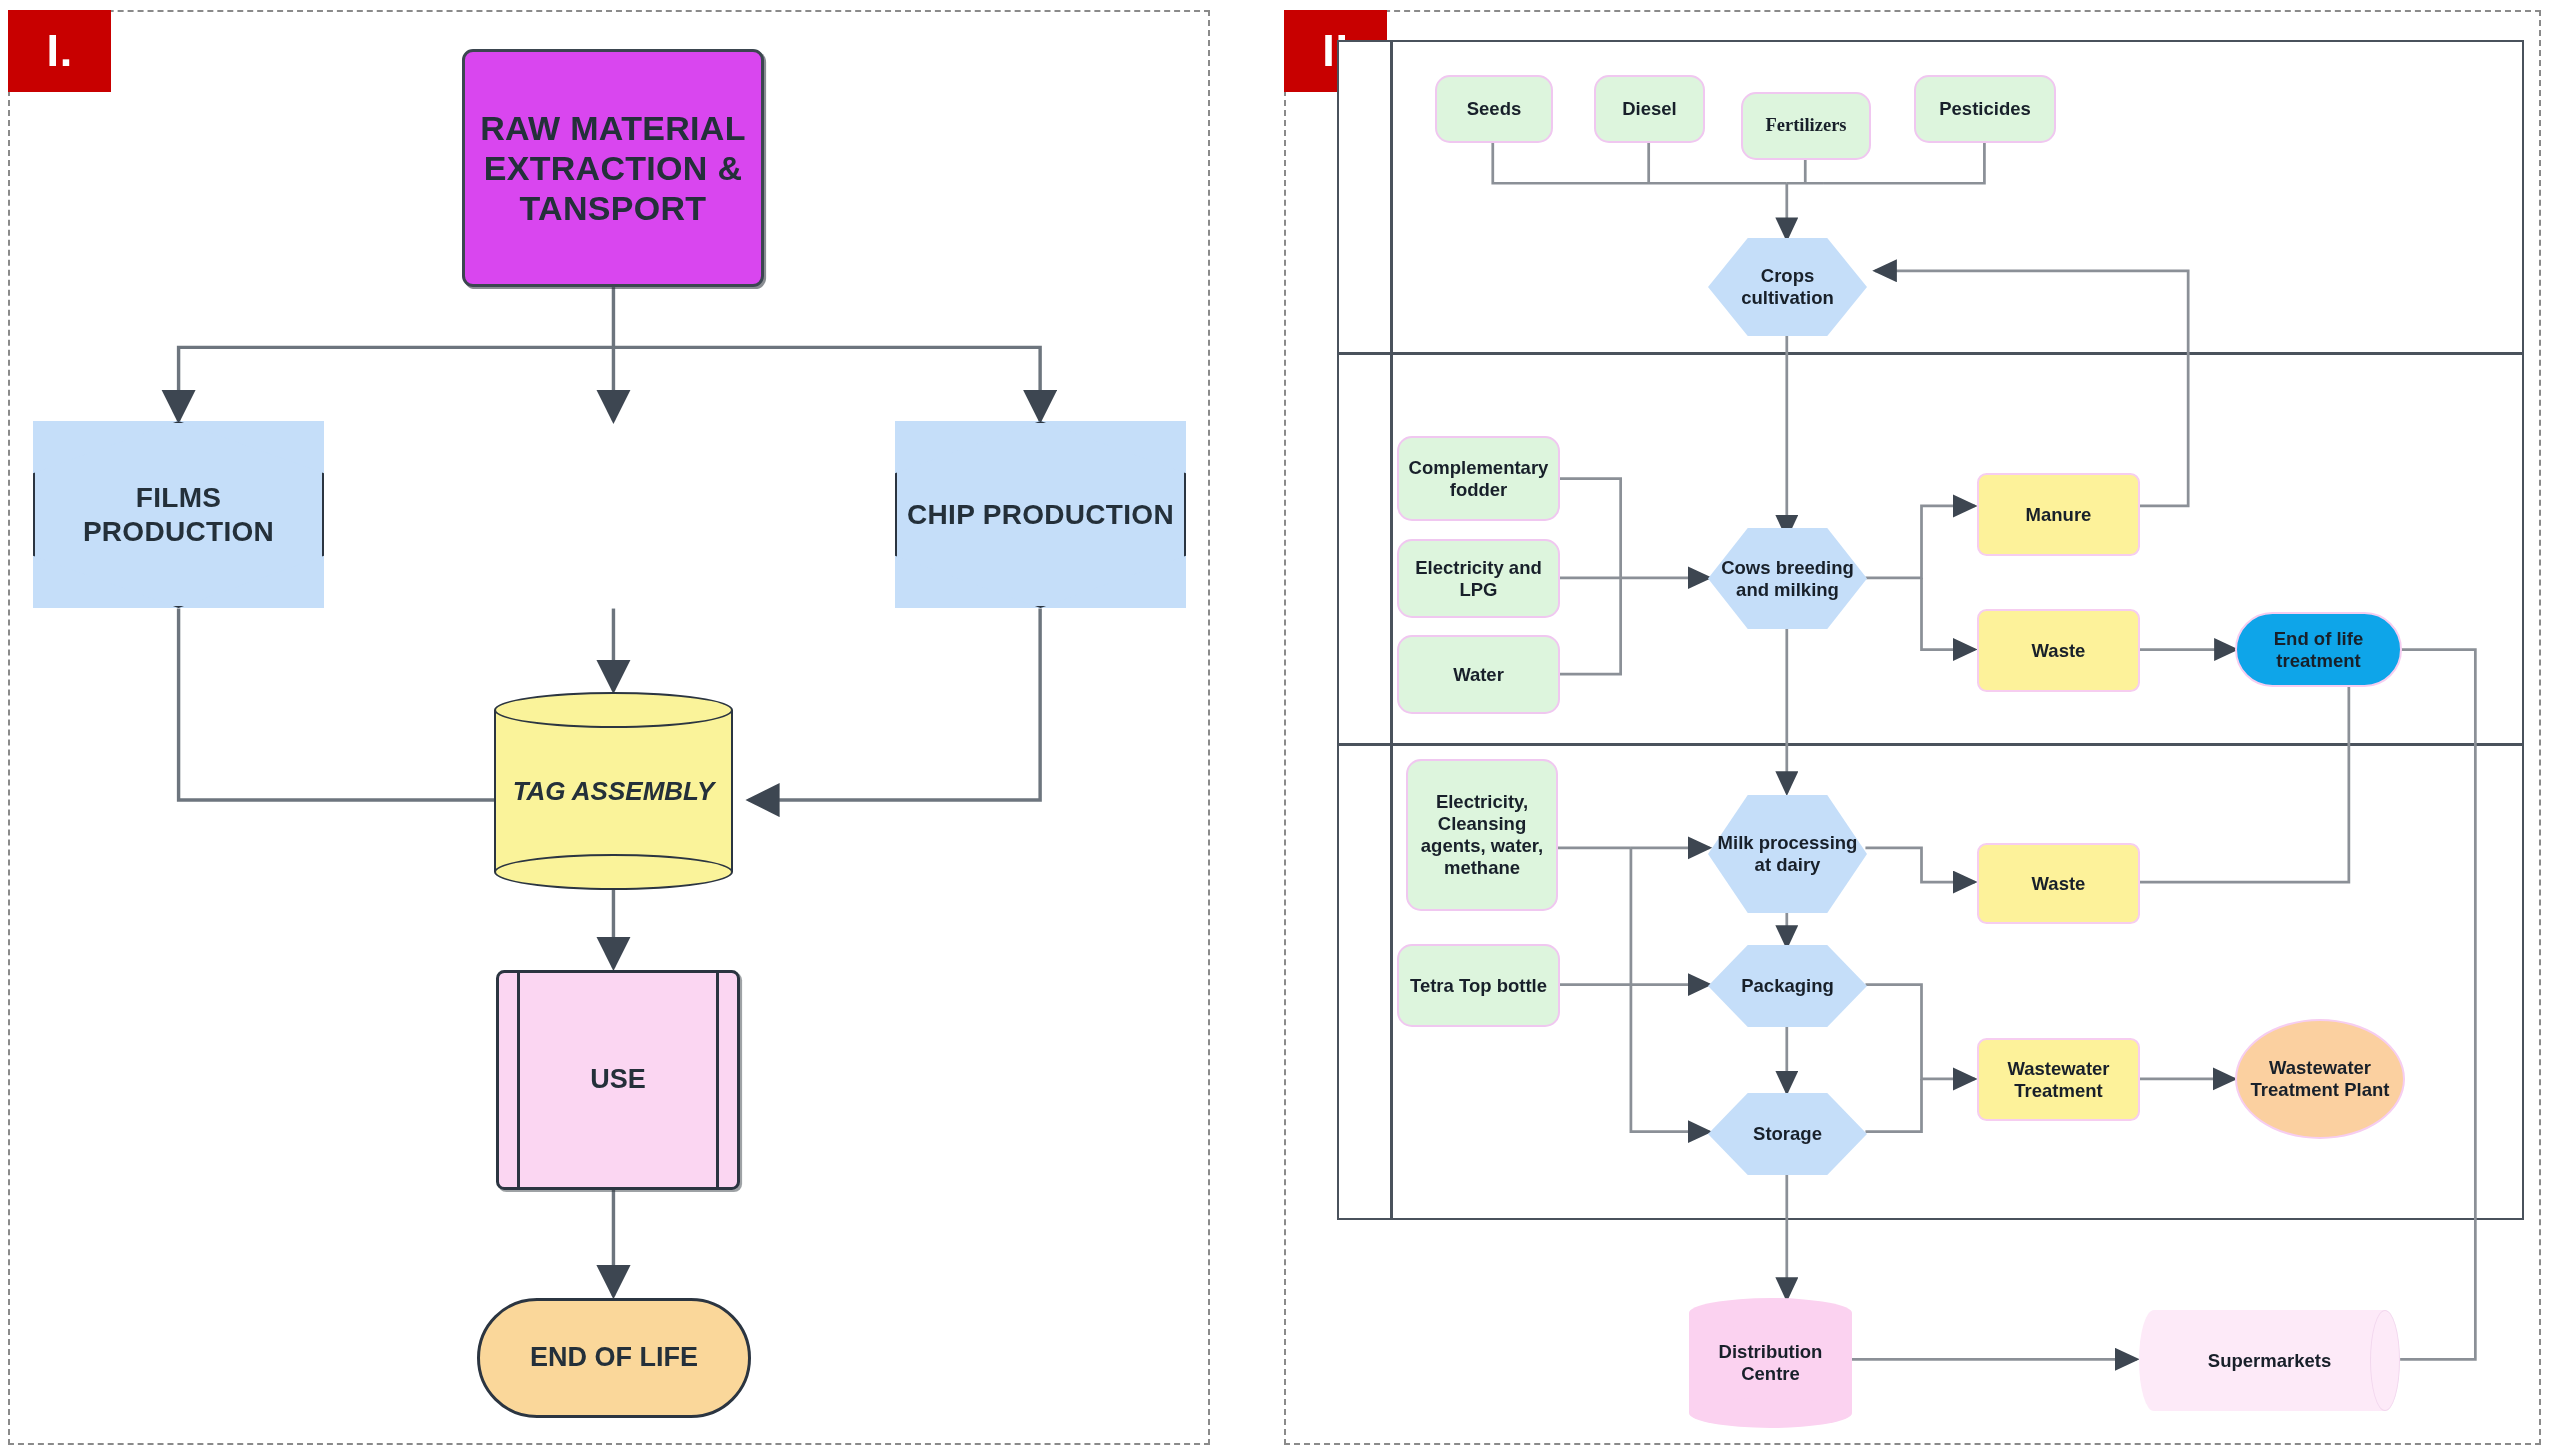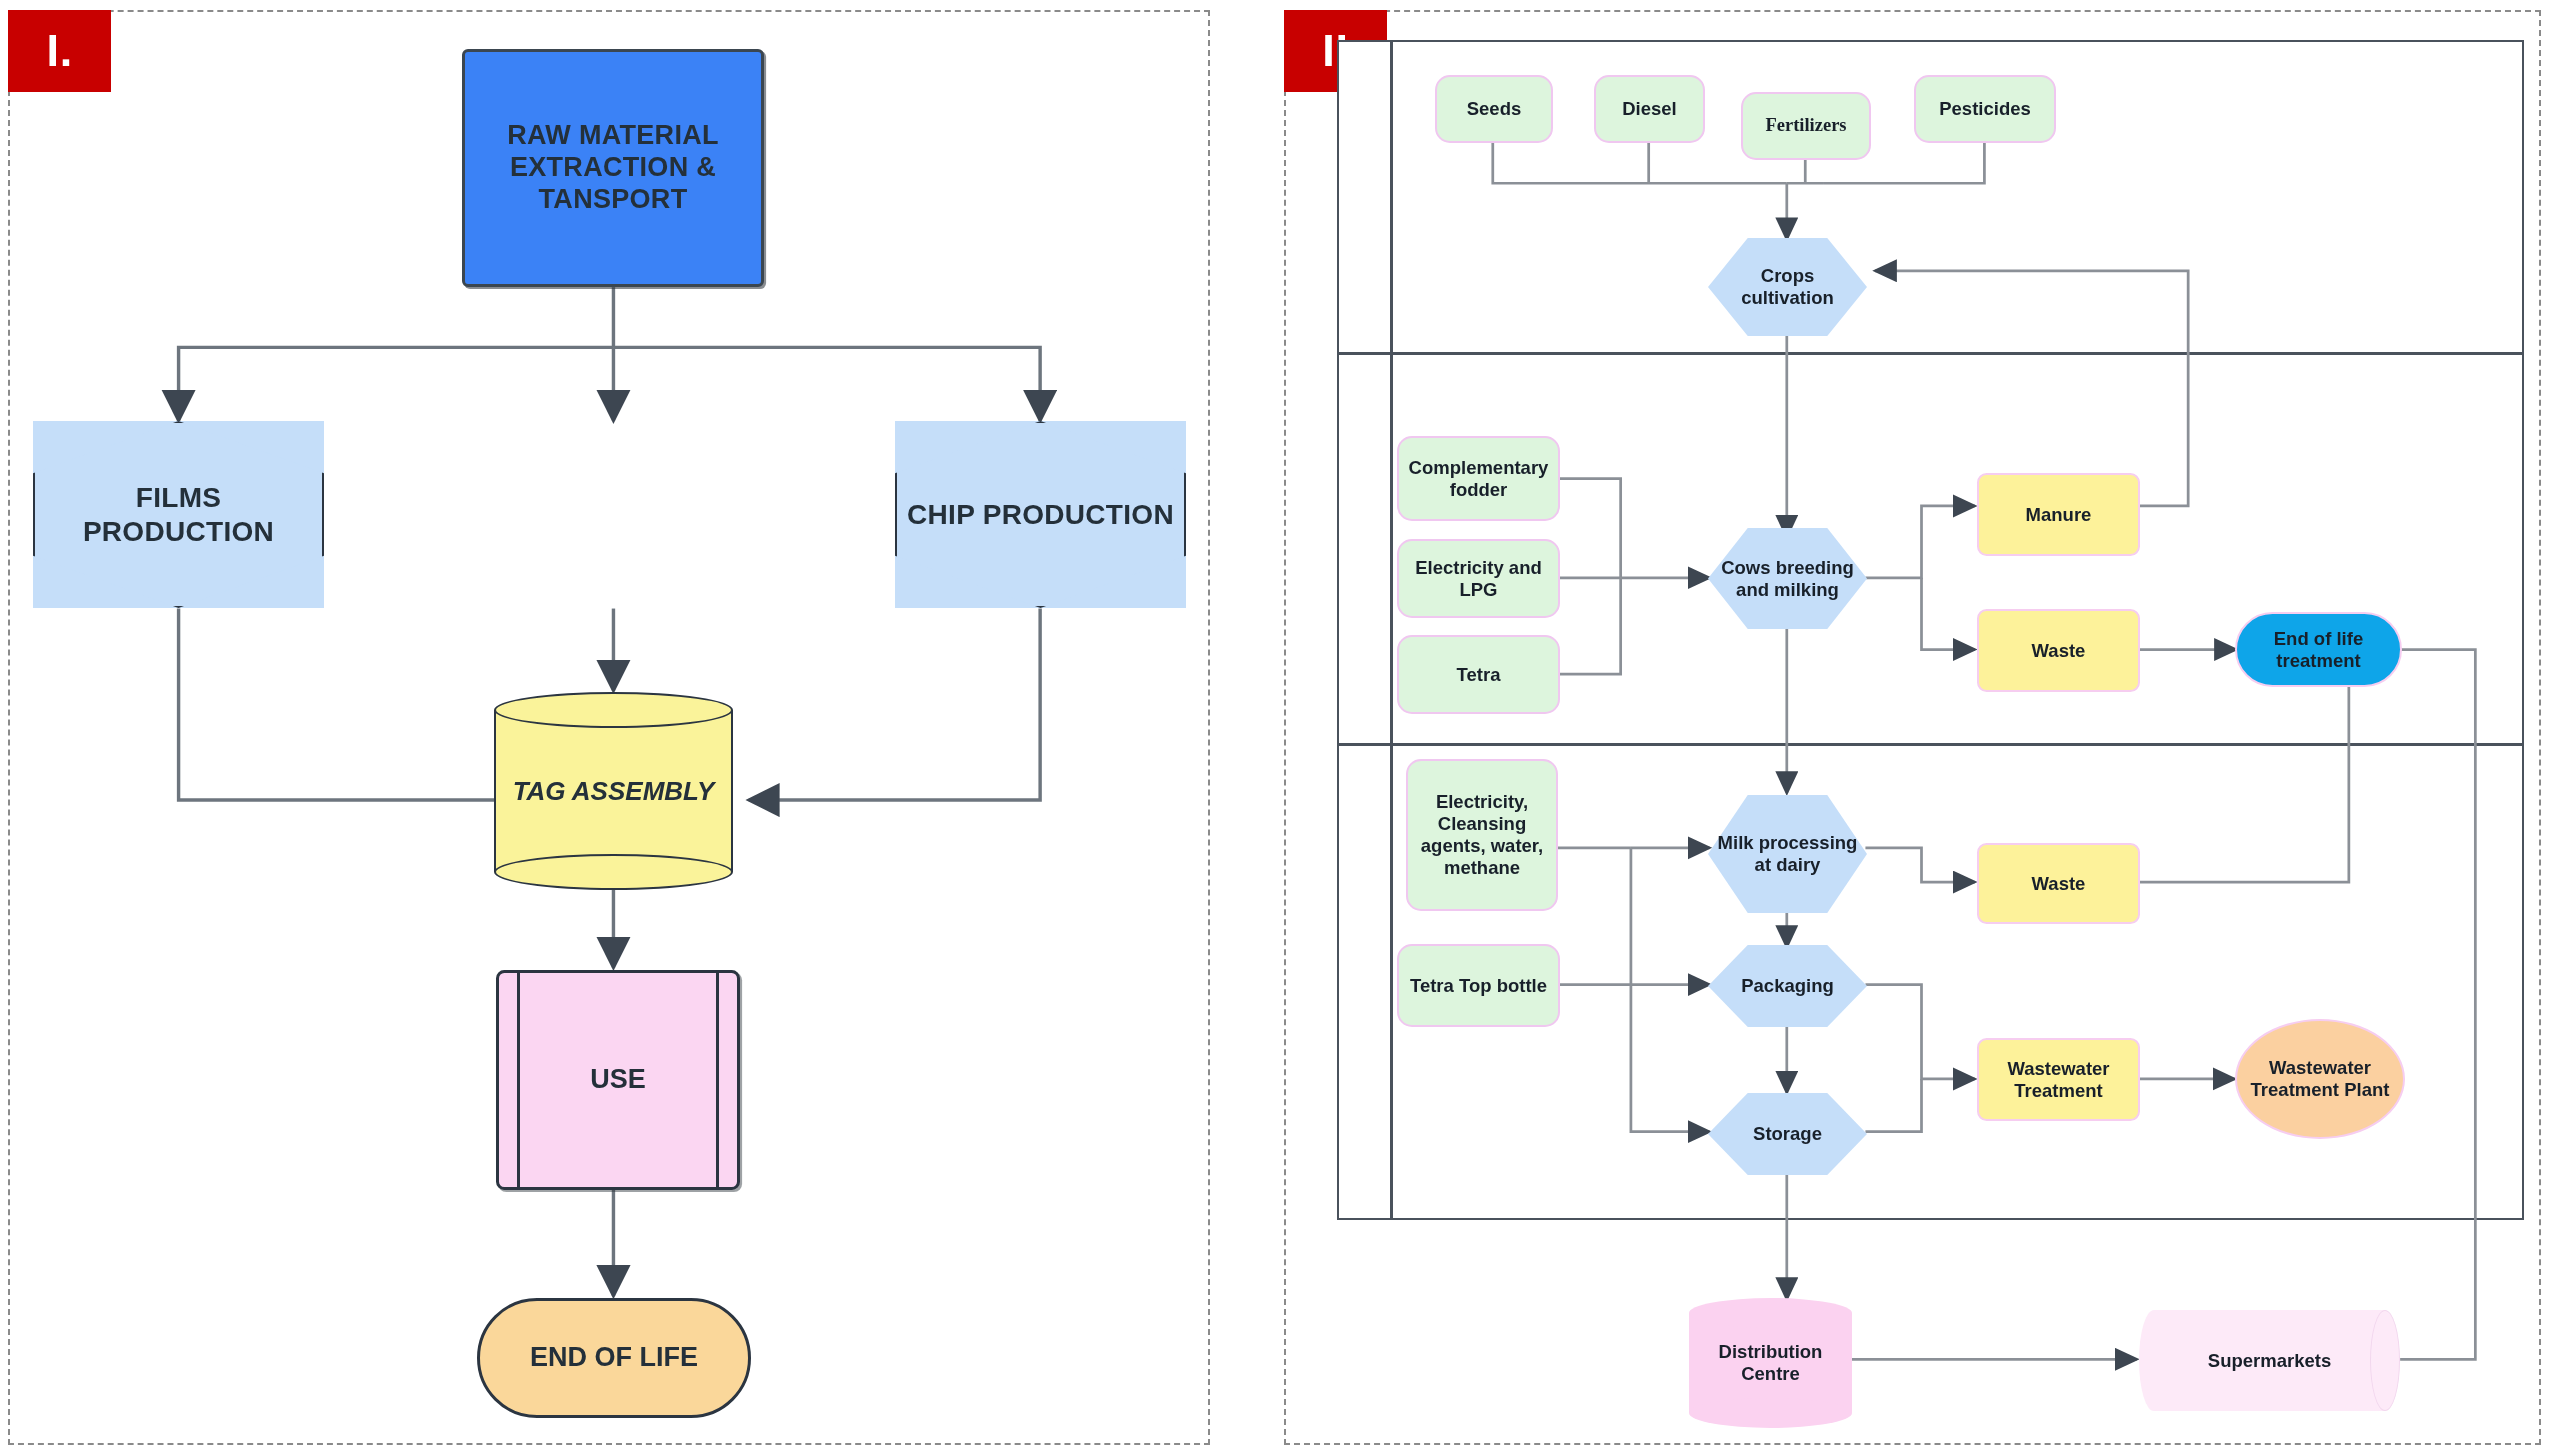--- a/index.html
+++ b/index.html
@@ -12,22 +12,22 @@
     font-weight:bold;display:flex;align-items:center;justify-content:center;
     line-height:1;letter-spacing:0.7px;}
 
   svg.wires{position:absolute;left:0;top:0;width:2550px;height:1453px;pointer-events:none;}
 
   .node{position:absolute;box-sizing:border-box;display:flex;align-items:center;
     justify-content:center;text-align:center;font-weight:bold;color:#24303a;
     line-height:1.18;}
 
   
-  .rrect-green-lg{background:#3b82f6;border:3.4px solid #3b4650;border-radius:6px;
-    box-shadow:2.1px 2.1px 0 rgba(40,48,56,.55);font-size:27px;letter-spacing:0.3px;}
+  .rrect-green-lg{background:#d946ef;border:3.4px solid #3b4650;border-radius:11px;
+    box-shadow:2.1px 2.1px 0 rgba(40,48,56,.55);font-size:34px;letter-spacing:0.3px;}
 
   .hexL{background:#c5def9;font-size:28px;letter-spacing:0.3px;}
   .hexL .hexbody{position:absolute;inset:0;background:#c5def9;
      border:2.7px solid #2b3541;
      clip-path:polygon(50% 0%,100% 28%,100% 72%,50% 100%,0% 72%,0% 28%);}
   .hexL .hextxt{position:relative;z-index:2;padding:0 4.1px;}
 
   .cyl{font-size:26px;}
   .cyl .cylbody{position:absolute;left:0;right:0;top:18px;bottom:18px;
      background:#faf39a;border-left:2.7px solid #2b3541;border-right:2.7px solid #2b3541;}
@@ -196,21 +196,21 @@
   <div class="node rbox-green" style="left:1741px;top:92px;width:130px;height:68px;font-family:Liberation Serif, serif;">Fertilizers</div>
   <div class="node rbox-green" style="left:1914px;top:75px;width:142px;height:68px;">Pesticides</div>
 
   <div class="node hexR" style="left:1708px;top:238px;width:159px;height:98px;">
     <div class="hb"></div>
     <div class="ht">Crops cultivation</div>
   </div>
 
   <div class="node rbox-green" style="left:1397px;top:436px;width:163px;height:85px;">Complementary fodder</div>
   <div class="node rbox-green" style="left:1397px;top:539px;width:163px;height:79px;">Electricity and LPG</div>
-  <div class="node rbox-green" style="left:1397px;top:635px;width:163px;height:79px;">Tetra</div>
+  <div class="node rbox-green" style="left:1397px;top:635px;width:163px;height:79px;">Water</div>
 
   <div class="node hexR" style="left:1708px;top:528px;width:159px;height:101px;">
     <div class="hb"></div>
     <div class="ht">Cows breeding and milking</div>
   </div>
 
   <div class="node rbox-yellow" style="left:1977px;top:465px;width:163px;height:83px;margin-top:8px;">Manure</div>
   <div class="node rbox-yellow" style="left:1977px;top:609px;width:163px;height:83px;">Waste</div>
 
   <div class="node rbox-orange" style="left:2235px;top:612px;width:167px;height:75px;">End of life treatment</div>

